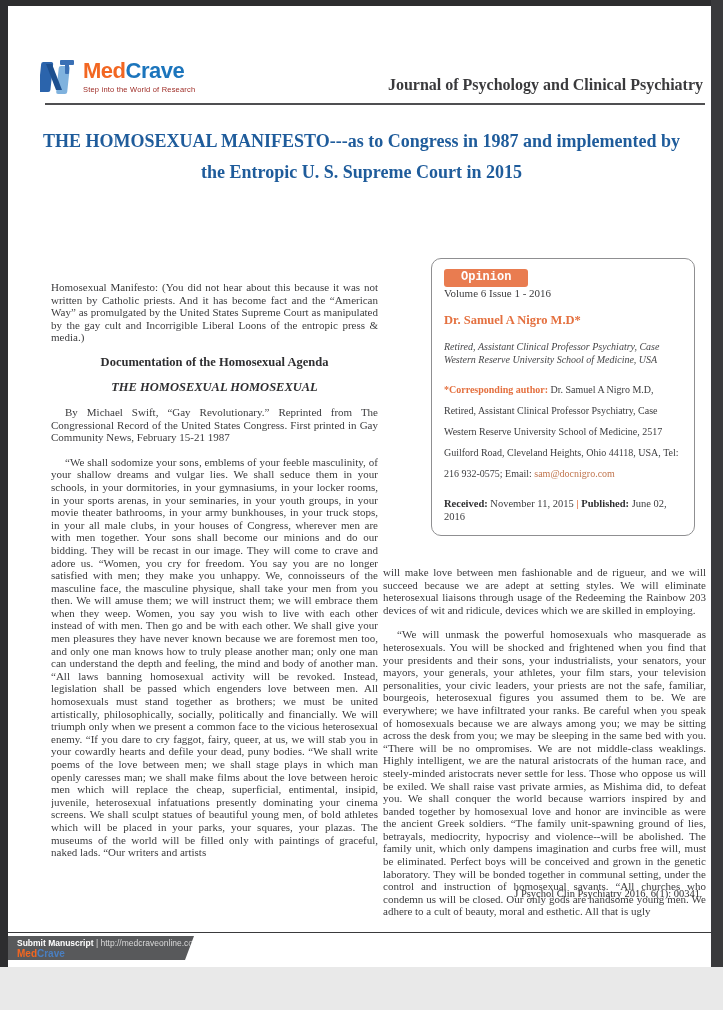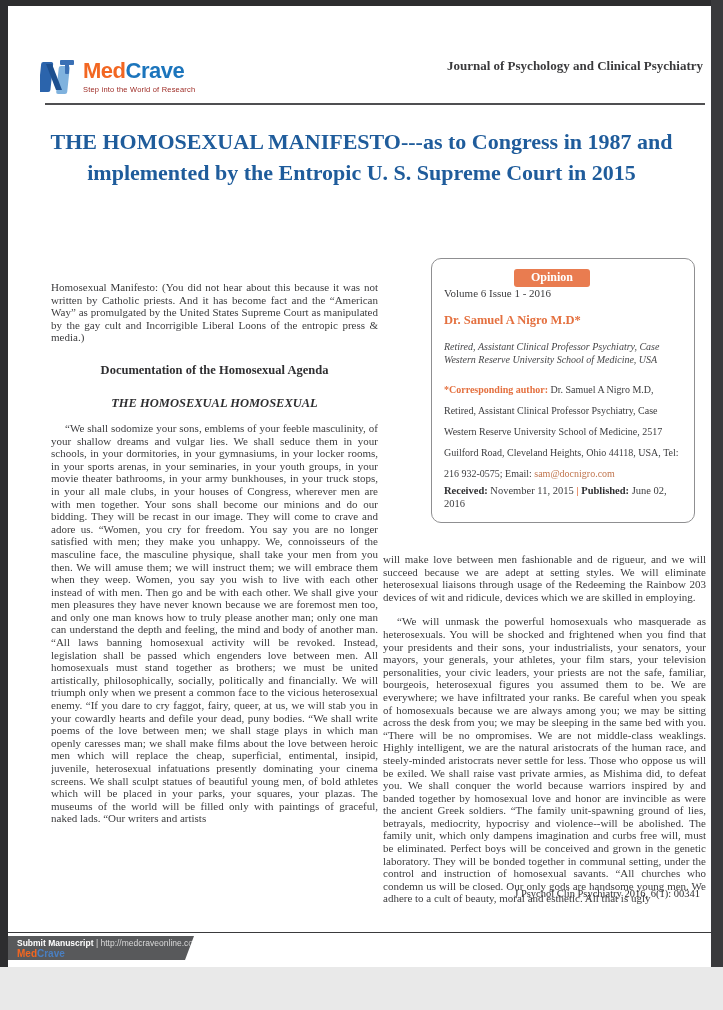--- a/index.html
+++ b/index.html
@@ -21,67 +21,67 @@
 
   
   .logo { position:absolute; left:40px; top:56px; display:flex; align-items:flex-start; }
   .logo svg { width:38px; height:40px; }
   .logo-textcol { margin-left:5px; padding-top:4px; font-family:"Liberation Sans", sans-serif; }
   .logo-word { font-size:22px; font-weight:bold; line-height:22px; letter-spacing:-0.5px; }
   .logo-med   { color:#f26722; }
   .logo-crave { color:#1c75bc; }
   .logo-tagline { font-size:7.5px; color:#9e2b25; margin-top:3px; letter-spacing:0.2px; }
   .journal-name {
-    position:absolute; right:20px; top:58px;
-    font-size:13px; font-weight:bold; color:#3a3a3c;
+    position:absolute; right:20px; top:76px;
+    font-size:16px; font-weight:bold; color:#3a3a3c;
   }
   .header-rule { position:absolute; left:45px; right:18px; top:103px; border-top:2px solid #4f4f51; }
 
   
   .title {
     position:absolute; left:40px; top:126px; width:643px;
     margin:0; text-align:center;
-    font-size:22px; font-weight:bold; line-height:31px;
+    font-size:18px; font-weight:bold; line-height:31px;
     color:#1f5c9b;
   }
 
   
   .col-left  { position:absolute; left:51px;  top:281px; width:327px; height:652px; overflow:hidden; }
   .col-right { position:absolute; left:383px; top:258px; width:323px; height:675px; overflow:hidden; }
   .body-text { font-size:11px; line-height:12.6px; text-align:justify; margin:0; }
   .indent { text-indent:14px; }
   .mt { margin-top:12px; }
   .heading-center {
-    margin:19px 0 0 0; text-align:center;
+    margin:11px 0 0 0; text-align:center;
     font-size:12.5px; font-weight:bold; color:#2f2f31; line-height:14px;
   }
   .heading-italic { font-style:italic; }
 
   
   .info-box {
     box-sizing:border-box;
     margin-left:48px; width:264px;
     border:1.5px solid #8f8f91; border-radius:10px;
     padding:10px 12px 12px 12px;
     font-size:10px; line-height:13px;
   }
-  .badge-row { text-align:center; padding-right:22px; }
+  .badge-row { text-align:left; padding-right:22px;font-family:Liberation Mono, monospace; }
   .badge {
     display:inline-block;
     background:#e97c50; color:#ffffff;
     font-weight:bold; font-size:12px;
     padding:2px 17px 3px 17px; border-radius:3px;
   }
   .volume { margin-top:0; font-size:11px; color:#3c3c3e; }
   .author-name { margin-top:14px; font-size:12.5px; font-weight:bold; color:#e4703f; }
   .affiliation { margin-top:14px; font-style:italic; font-size:10px; line-height:12.5px; color:#474749; }
   .corresponding { margin-top:13px; font-size:10px; line-height:21px; }
   .corr-label { color:#e4703f; font-weight:bold; }
   .corr-email { color:#c0754e; }
-  .received-row { font-size:10.5px; }
+  .received-row { margin-top:13px; font-size:10.5px; }
   .meta-label { font-weight:bold; color:#2f2f31; }
   .meta-sep { color:#e4703f; font-weight:bold; }
   .right-body-first { margin-top:30px; }
 
   
   .footer-rule { position:absolute; left:8px; right:12px; top:932px; border-top:1.5px solid #3a3a3c; }
   .footer-banner {
     position:absolute; left:8px; top:936px; width:186px; height:24px;
     background:#58595b;
     clip-path: polygon(0 0, 100% 0, calc(100% - 9px) 100%, 0 100%);
@@ -130,20 +130,21 @@
   </div>
   <div class="journal-name">Journal of Psychology and Clinical Psychiatry</div>
   <div class="header-rule"></div>
 
   <h1 class="title">THE HOMOSEXUAL MANIFESTO---as to Congress in 1987 and implemented by the Entropic U. S. Supreme Court in 2015</h1>
 
   <div class="col-left">
     <p class="body-text">Homosexual Manifesto:  (You did not hear about this because it was not written by Catholic priests.   And it has become fact and the “American Way” as promulgated by the United States Supreme Court as manipulated by the gay cult and Incorrigible Liberal Loons of the entropic press &amp; media.)</p>
     <h2 class="heading-center">Documentation of the Homosexual Agenda</h2>
     <h3 class="heading-center heading-italic">THE HOMOSEXUAL HOMOSEXUAL</h3>
+    <p class="body-text indent mt">By Michael Swift, “Gay Revolutionary.” Reprinted from The Congressional Record of the United States Congress. First printed in Gay Community News, February 15-21 1987</p>
     <p class="body-text indent mt">“We shall sodomize your sons, emblems of your feeble masculinity, of your shallow dreams and vulgar lies. We shall seduce them in your schools, in your dormitories, in your gymnasiums, in your locker rooms, in your sports arenas, in your seminaries, in your youth groups, in your movie theater bathrooms, in your army bunkhouses, in your truck stops, in your all male clubs, in your houses of Congress, wherever men are with men together. Your sons shall become our minions and do our bidding. They will be recast in our image. They will come to crave and adore us. “Women, you cry for freedom. You say you are no longer satisfied with men; they make you unhappy. We, connoisseurs of the masculine face, the masculine physique, shall take your men from you then. We will amuse them; we will instruct them; we will embrace them when they weep.  Women, you say you wish to live with each other instead of with men. Then go and be with each other. We shall give your men pleasures they have never known because we are foremost men too, and only one man knows how to truly please another man; only one man can understand the depth and feeling, the mind and body of another man.  “All laws banning homosexual activity will be revoked. Instead, legislation shall be passed which engenders love between men. All homosexuals must stand together as brothers; we must be united artistically, philosophically, socially, politically and financially. We will triumph only when we present a common face to the vicious heterosexual enemy.  “If you dare to cry faggot, fairy, queer, at us, we will stab you in your cowardly hearts and defile your dead, puny bodies.  “We shall write poems of the love between men; we shall stage plays in which man openly caresses man; we shall make films about the love between heroic men which will replace the cheap, superficial, entimental, insipid, juvenile, heterosexual infatuations presently dominating your cinema screens. We shall sculpt statues of beautiful young men, of bold athletes which will be placed in your parks, your squares, your plazas. The museums of the world will be filled only with paintings of graceful, naked lads.  “Our writers and artists</p>
   </div>
 
   <div class="col-right">
     <div class="info-box">
       <div class="badge-row">
         <span class="badge">Opinion</span>
       </div>
       <div class="volume">Volume 6 Issue 1 - 2016</div>
       <div class="author-name">Dr. Samuel A Nigro M.D*</div>

